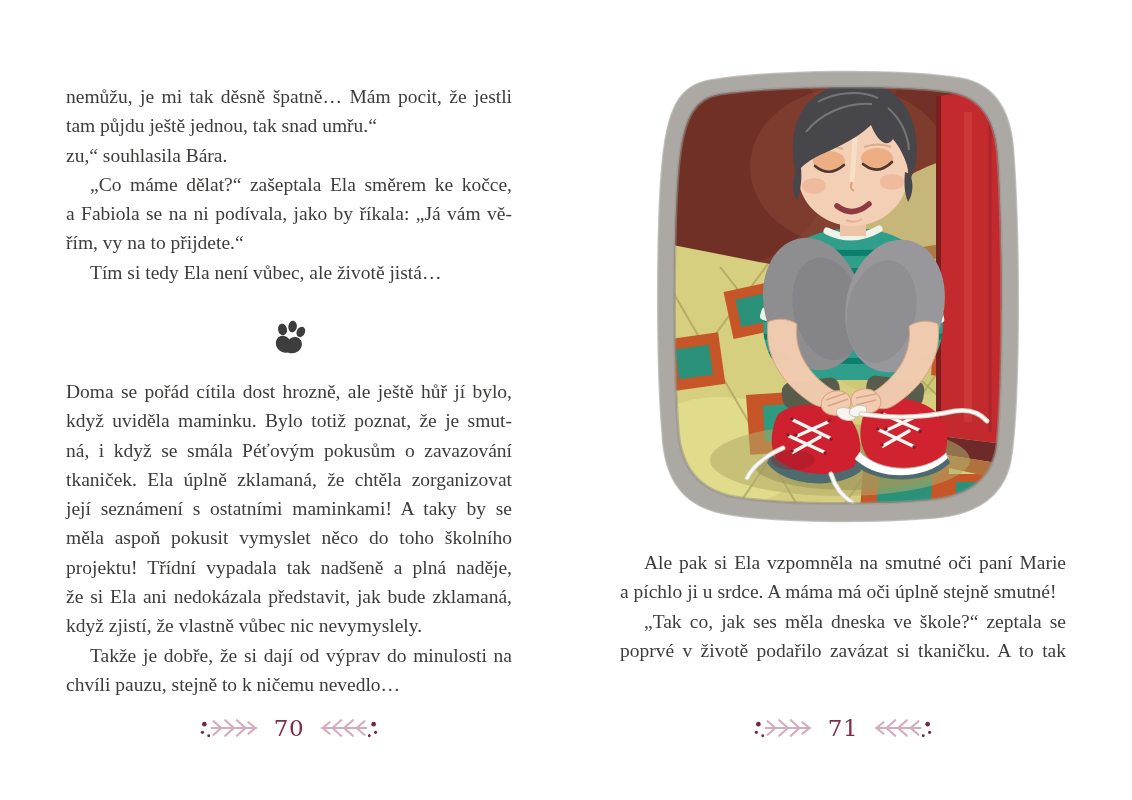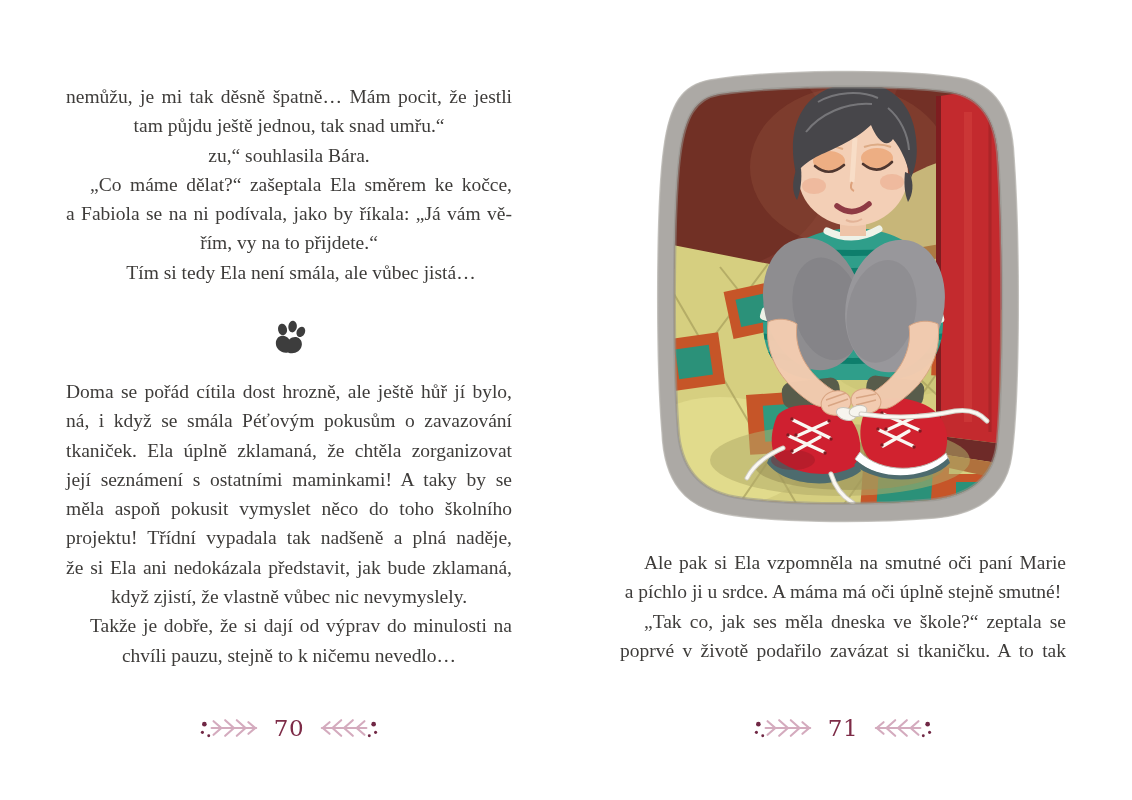--- a/index.html
+++ b/index.html
@@ -2,21 +2,21 @@
 <html style="--text: #3e3c3a; --pnum: #7d2b47; --orn-pink: #d4abbe; --orn-dot: #702744; --paw: #2d2d2d;"><head>
 <meta charset="utf-8">
 <style>
   html,body{margin:0;padding:0;}
   body{
     width:1132px;height:800px;background:#ffffff;position:relative;overflow:hidden;
     font-family:"Liberation Serif", serif;color:var(--text,#3e3c3a);
   }
   .spread{position:absolute;inset:0;}
   .textblock{position:absolute;width:446px;font-size:19.5px;line-height:29.3px;}
-  .line{text-align:center;}
+  .line{text-align:left;}
   .line.just{text-align:justify;text-align-last:justify;}
   .line.indent{text-indent:24px;}
   .paw{position:absolute;left:66px;top:320px;width:446px;text-align:center;}
   .paw svg{opacity:.92;}
   .illustration{position:absolute;left:650px;top:62px;width:372px;height:466px;}
   .pagefooter{
     position:absolute;display:flex;align-items:center;justify-content:center;
     gap:12px;height:32px;width:446px;text-align:center;
   }
   .pnum{
@@ -32,36 +32,37 @@
 <div class="spread">
 
   <section>
     <div class="textblock" style="left:66px;top:82px;">
         <div class="line just">nemůžu, je mi tak děsně špatně… Mám pocit, že jestli</div>
         <div class="line">tam půjdu ještě jednou, tak snad umřu.“</div>
         <div class="line">zu,“ souhlasila Bára.</div>
         <div class="line indent just">„Co máme dělat?“ zašeptala Ela směrem ke kočce,</div>
         <div class="line just">a Fabiola se na ni podívala, jako by říkala: „Já vám vě-</div>
         <div class="line">řím, vy na to přijdete.“</div>
-        <div class="line indent">Tím si tedy Ela není smála, ale vůbec jistá…</div>
+        <div class="line indent">Tím si tedy Ela není vůbec, ale životě jistá…</div>
       </div>
 
     <div class="paw">
       <svg viewBox="0 0 34 36" width="33" height="35" aria-hidden="true">
         <g fill="var(--paw,#2d2d2d)" transform="rotate(6 17 18)">
           <ellipse cx="9" cy="10.5" rx="4.6" ry="6" transform="rotate(-18 9 10.5)"></ellipse>
           <ellipse cx="19" cy="6.5" rx="4.4" ry="6" transform="rotate(2 19 6.5)"></ellipse>
           <ellipse cx="28" cy="11" rx="4.2" ry="5.6" transform="rotate(20 28 11)"></ellipse>
           <path d="M17,20 C12,14 3,17 3.6,25 C4,31.5 11,35.5 17,33.5 C23,35.5 30,31.5 30.4,25 C31,17 22,14 17,20 Z"></path>
         </g>
       </svg>
     </div>
 
     <div class="textblock" style="left:66px;top:377px;">
         <div class="line just">Doma se pořád cítila dost hrozně, ale ještě hůř jí bylo,</div>
+        <div class="line just">když uviděla maminku. Bylo totiž poznat, že je smut-</div>
         <div class="line just">ná, i když se smála Péťovým pokusům o zavazování</div>
         <div class="line just">tkaniček. Ela úplně zklamaná, že chtěla zorganizovat</div>
         <div class="line just">její seznámení s ostatními maminkami! A taky by se</div>
         <div class="line just">měla aspoň pokusit vymyslet něco do toho školního</div>
         <div class="line just">projektu! Třídní vypadala tak nadšeně a plná naděje,</div>
         <div class="line just">že si Ela ani nedokázala představit, jak bude zklamaná,</div>
         <div class="line">když zjistí, že vlastně vůbec nic nevymyslely.</div>
         <div class="line indent just">Takže je dobře, že si dají od výprav do minulosti na</div>
         <div class="line">chvíli pauzu, stejně to k ničemu nevedlo…</div>
       </div>

